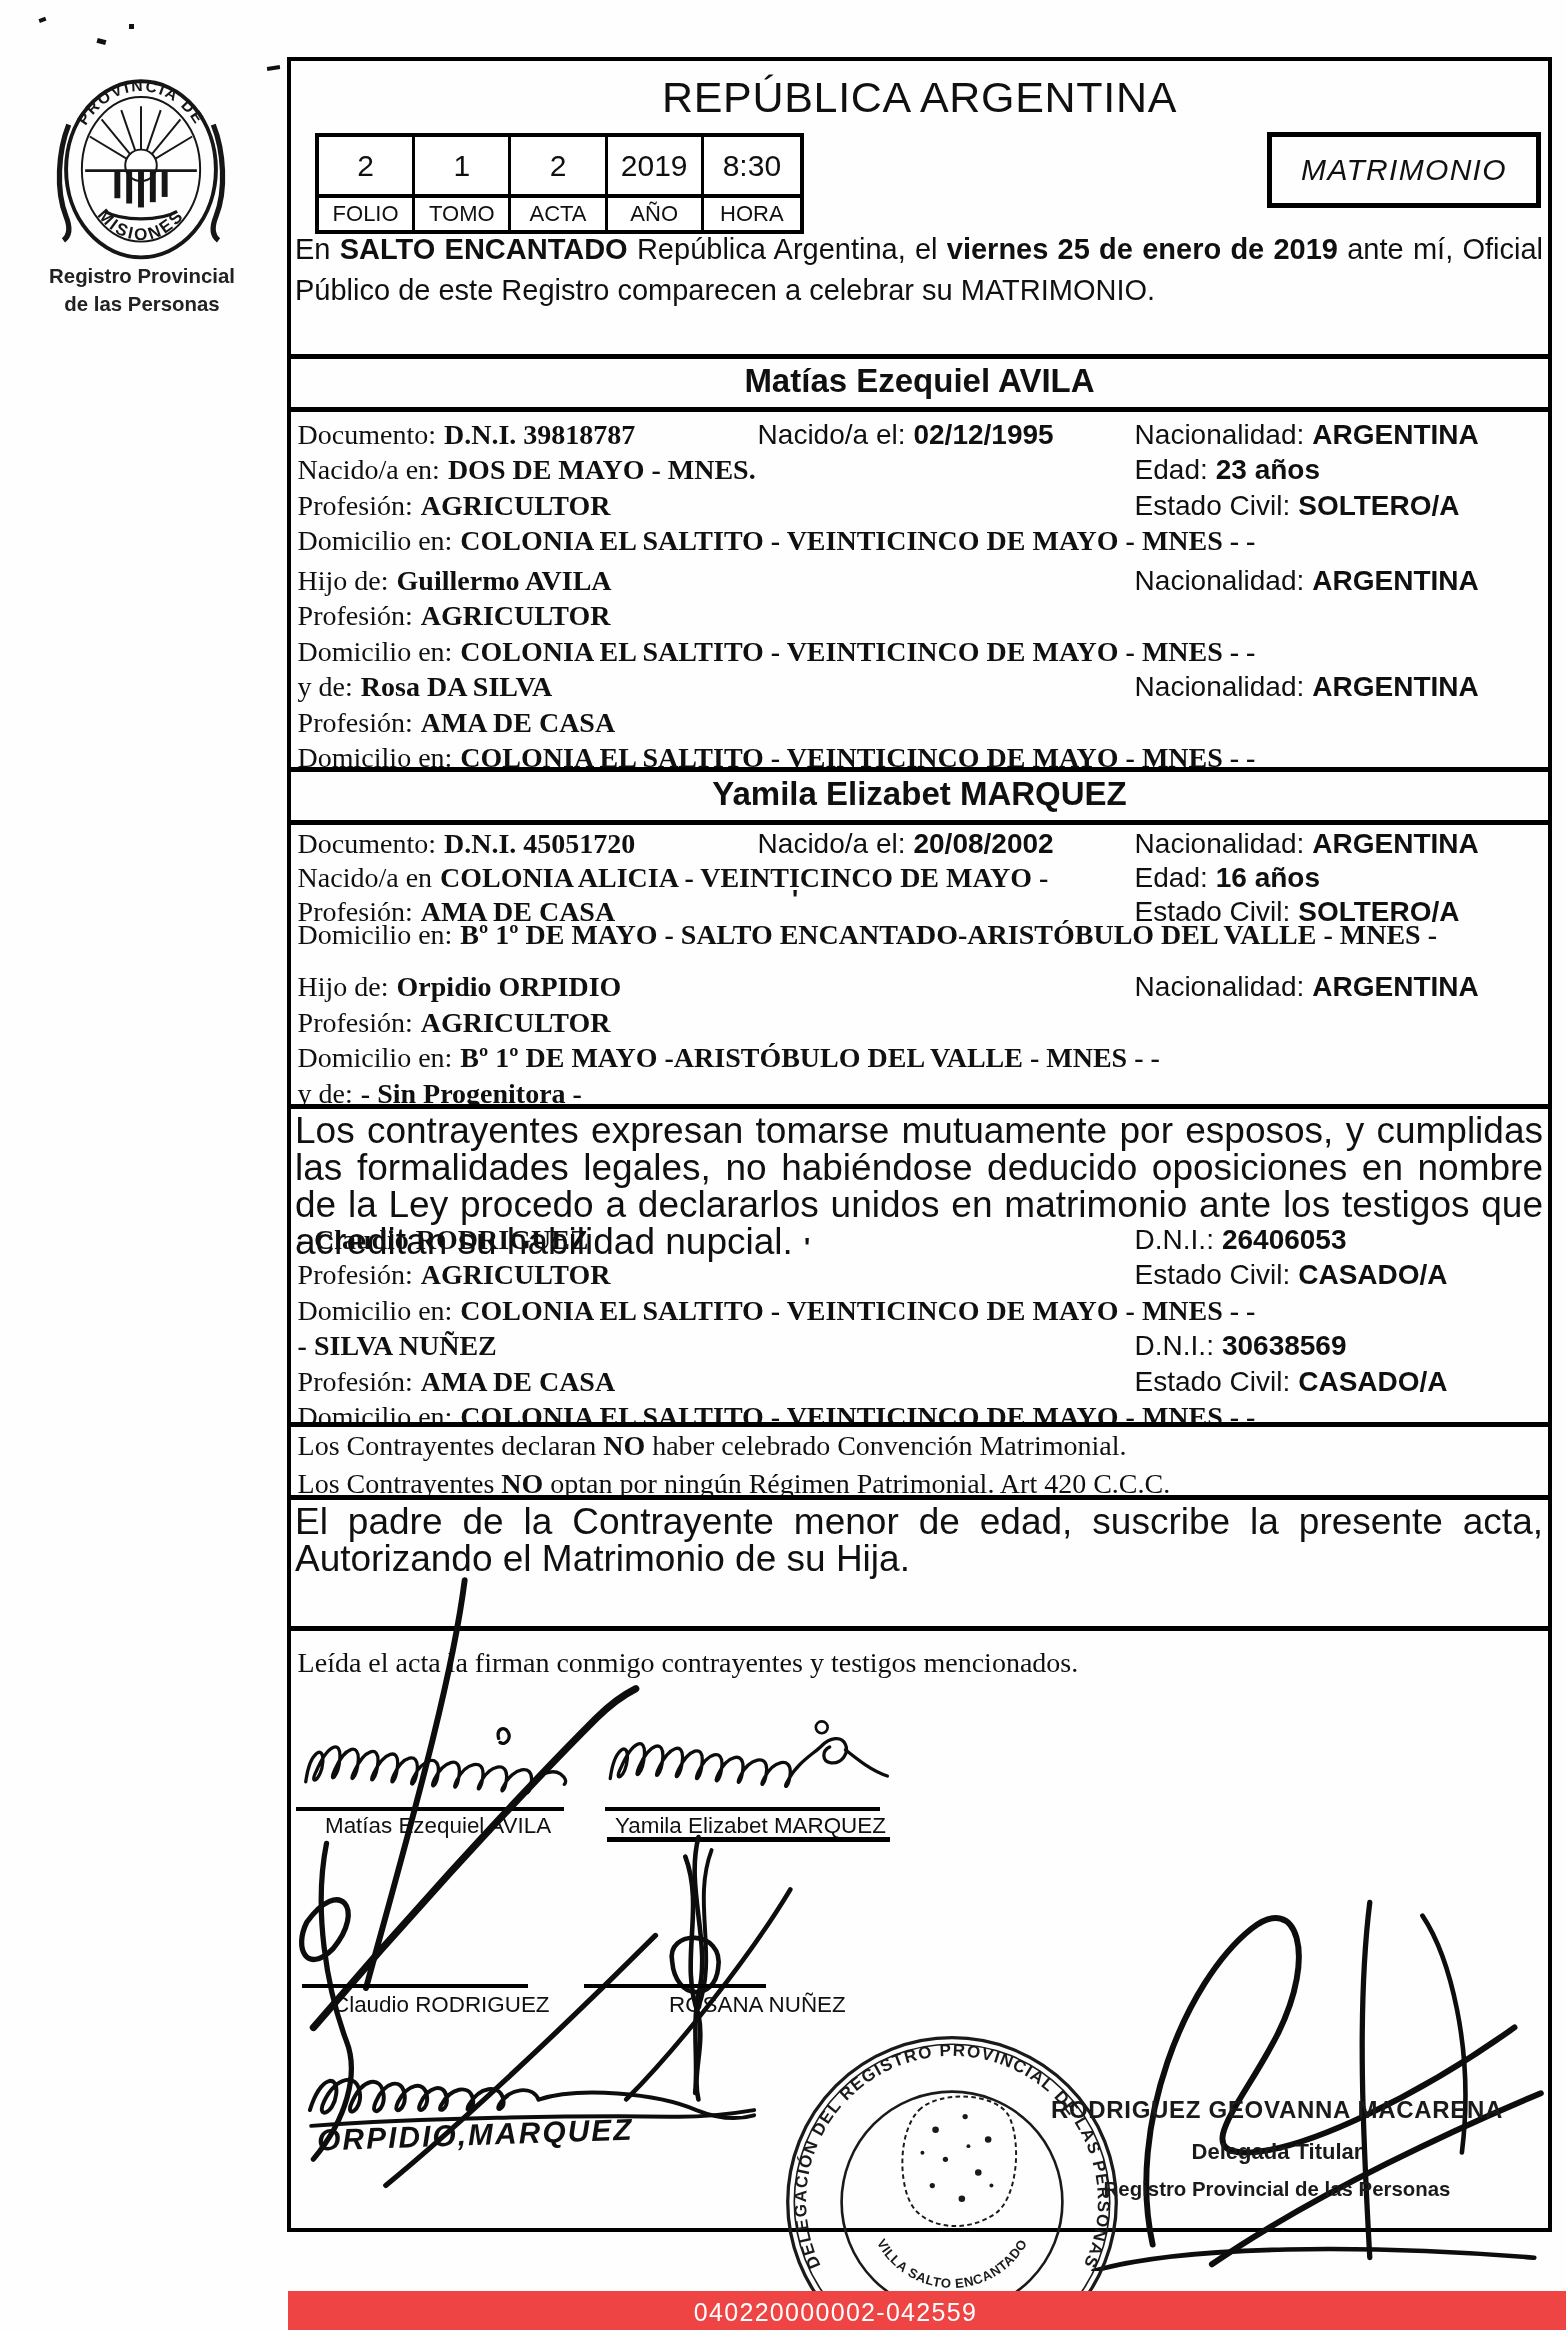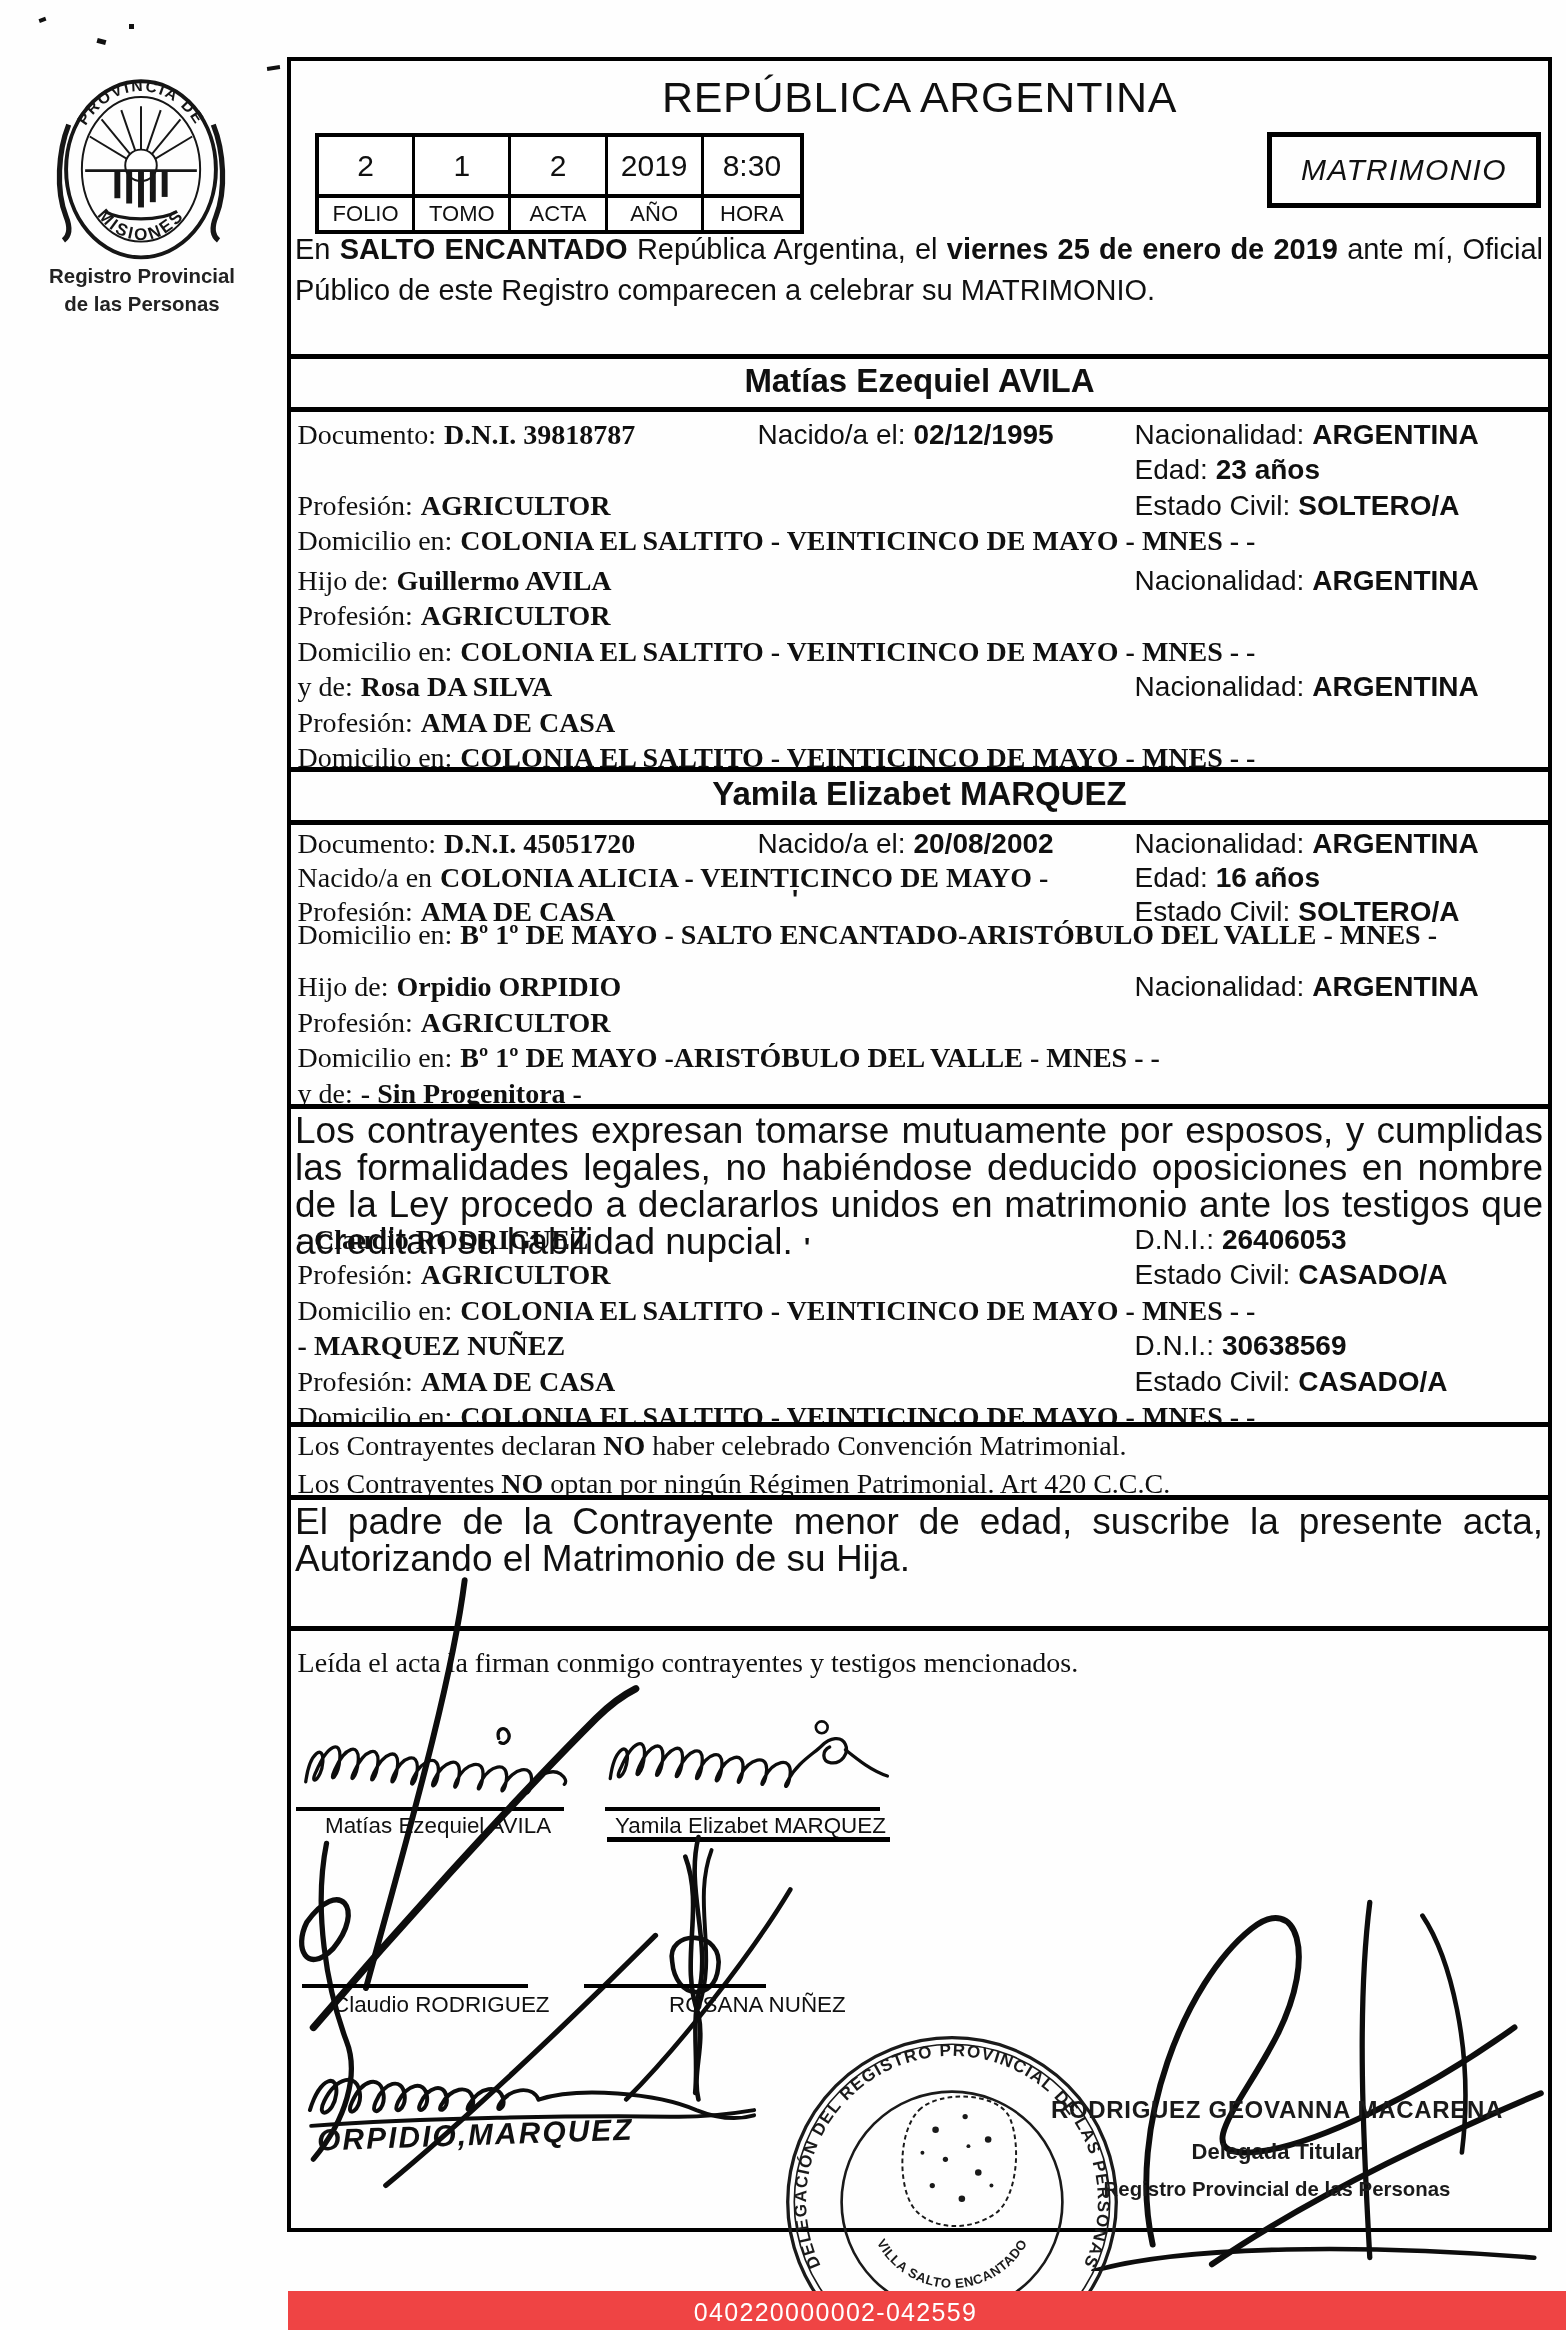--- a/index.html
+++ b/index.html
@@ -123,20 +123,21 @@
     <div class="hline" style="top:293px"></div>
     <div class="name-head" style="top:301px">Matías Ezequiel AVILA</div>
     <div class="hline" style="top:346px"></div>
 
     <div class="row" style="top:358px">
       <span class="fld f0"><span class="lb">Documento:</span><span class="vl">D.N.I. 39818787</span></span>
       <span class="fld f-mid"><span class="lb">Nacido/a el:</span><span class="vl">02/12/1995</span></span>
       <span class="fld f-right"><span class="lb">Nacionalidad:</span><span class="vl">ARGENTINA</span></span>
     </div>
     <div class="row" style="top:393px">
+      <span class="fld f0"><span class="lb">Nacido/a en:</span><span class="vl">DOS DE MAYO - MNES.</span></span>
       <span class="fld f-right"><span class="lb">Edad:</span><span class="vl">23 años</span></span>
     </div>
     <div class="row" style="top:429px">
       <span class="fld f0"><span class="lb">Profesión:</span><span class="vl">AGRICULTOR</span></span>
       <span class="fld f-right"><span class="lb">Estado Civil:</span><span class="vl">SOLTERO/A</span></span>
     </div>
     <div class="row" style="top:464px">
       <span class="fld f0"><span class="lb">Domicilio en:</span><span class="vl">COLONIA EL SALTITO - VEINTICINCO DE MAYO - MNES - -</span></span>
     </div>
     <div class="row" style="top:504px">
@@ -205,21 +206,21 @@
     </div>
     <div class="stray" style="left:513px;top:1171px">'</div>
     <div class="row" style="top:1198px">
       <span class="fld f0"><span class="lb">Profesión:</span><span class="vl">AGRICULTOR</span></span>
       <span class="fld f-right"><span class="lb">Estado Civil:</span><span class="vl">CASADO/A</span></span>
     </div>
     <div class="row" style="top:1234px">
       <span class="fld f0"><span class="lb">Domicilio en:</span><span class="vl">COLONIA EL SALTITO - VEINTICINCO DE MAYO - MNES - -</span></span>
     </div>
     <div class="row" style="top:1269px">
-      <span class="fld f0 vl">- MARQUEZ NUÑEZ</span>
+      <span class="fld f0 vl">- SILVA NUÑEZ</span>
       <span class="fld f-right"><span class="lb">D.N.I.:</span><span class="vl">30638569</span></span>
     </div>
     <div class="row" style="top:1305px">
       <span class="fld f0"><span class="lb">Profesión:</span><span class="vl">AMA DE CASA</span></span>
       <span class="fld f-right"><span class="lb">Estado Civil:</span><span class="vl">CASADO/A</span></span>
     </div>
     <div class="row" style="top:1340px">
       <span class="fld f0"><span class="lb">Domicilio en:</span><span class="vl">COLONIA EL SALTITO - VEINTICINCO DE MAYO - MNES - -</span></span>
     </div>
 

